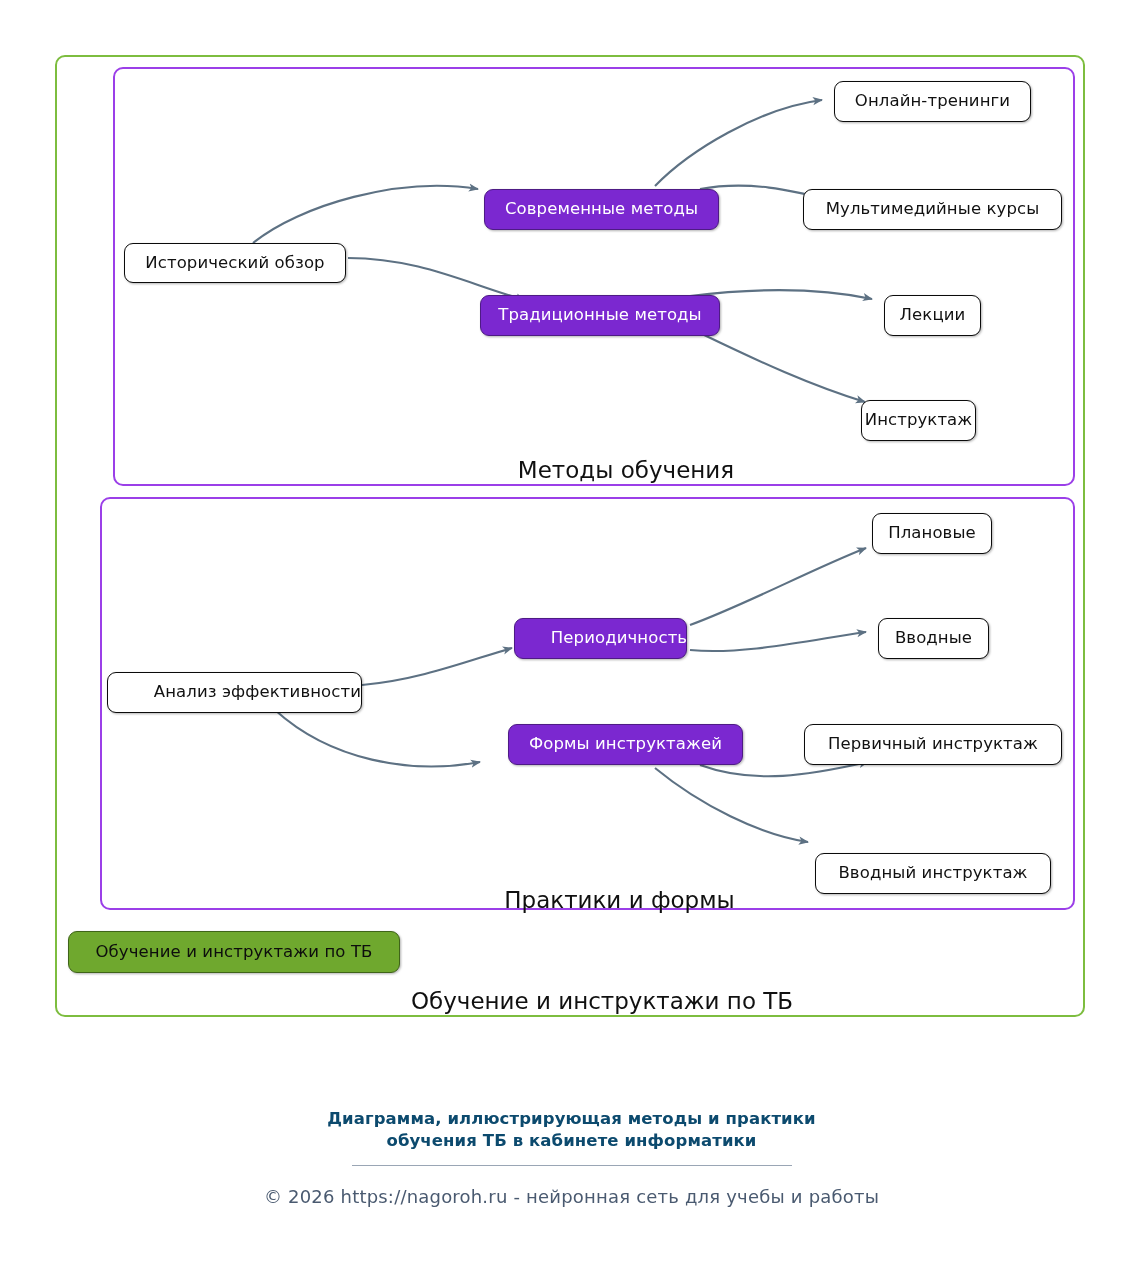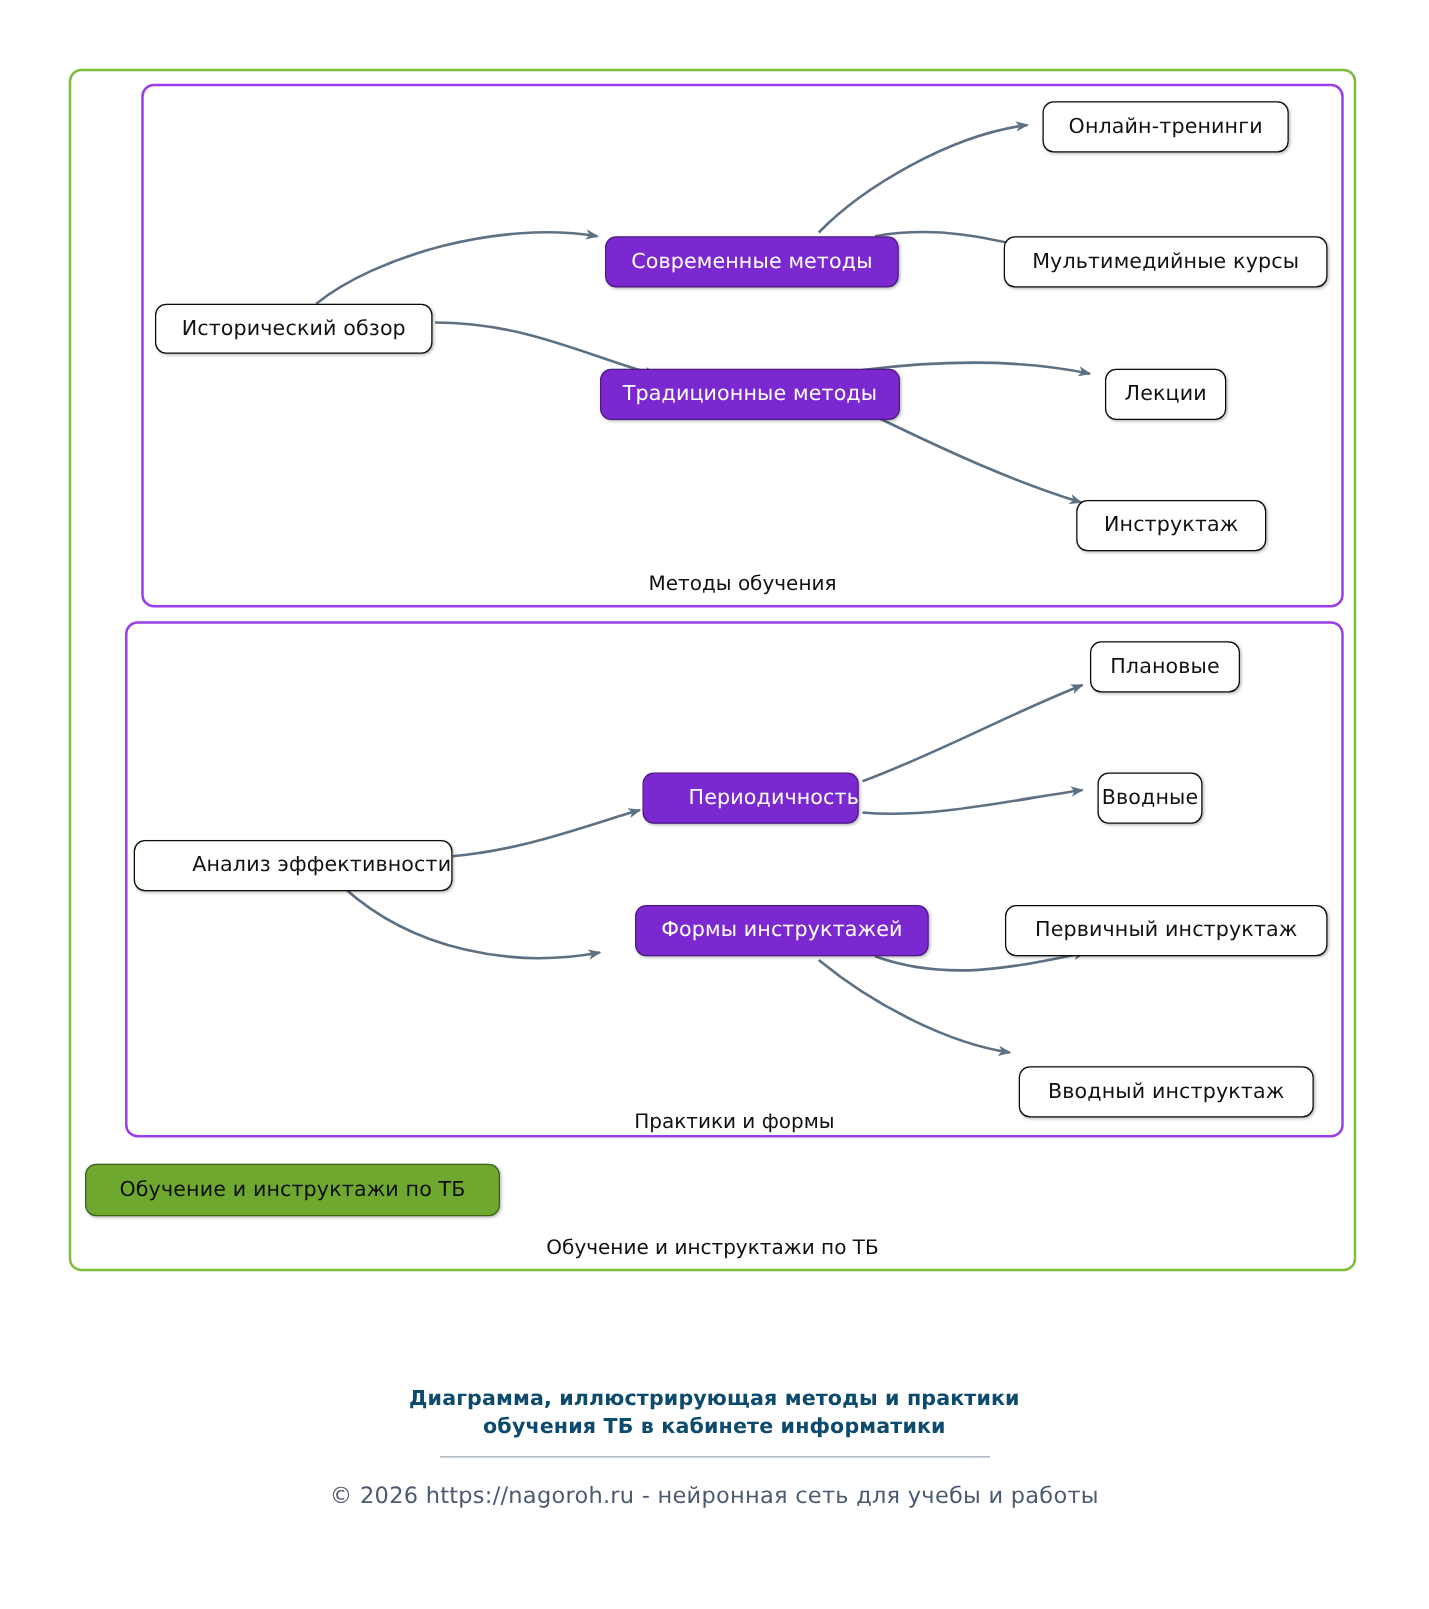--- a/index.html
+++ b/index.html
@@ -49,24 +49,25 @@
   }
   #sub-practices {
     left: 100px;
     top: 497px;
     width: 975px;
     height: 413px;
   }
 
   .box-label {
     position: absolute;
-    font-size: 16px;
+    font-size: 23px;
     color: #101010;
     white-space: nowrap;
     text-align: center;
+    padding-left: 32px;
   }
 
   
   .node {
     position: absolute;
     box-sizing: border-box;
     display: flex;
     align-items: center;
     justify-content: center;
     border-radius: 9px;
@@ -197,41 +198,41 @@
   </div>
 
   <div class="node plain" style="left:803px; top:189px; width:259px; height:41px;">
     <span>Мультимедийные курсы</span>
   </div>
 
   <div class="node plain" style="left:884px; top:295px; width:97px; height:41px;">
     <span>Лекции</span>
   </div>
 
-  <div class="node plain" style="left:861px; top:400px; width:152px; height:41px;">
+  <div class="node plain" style="left:861px; top:400px; width:115px; height:41px;">
     <span>Инструктаж</span>
   </div>
 
   <div class="node plain" style="left:107px; top:672px; width:255px; height:41px;justify-content:flex-end;">
     <span>Анализ эффективности</span>
   </div>
 
   <div class="node accent" style="left:514px; top:618px; width:173px; height:41px;padding-left:37px;">
     <span>Периодичность</span>
   </div>
 
   <div class="node accent" style="left:508px; top:724px; width:235px; height:41px;justify-content:center;">
     <span>Формы инструктажей</span>
   </div>
 
   <div class="node plain" style="left:872px; top:513px; width:120px; height:41px;">
     <span>Плановые</span>
   </div>
 
-  <div class="node plain" style="left:878px; top:618px; width:84px; height:41px;">
+  <div class="node plain" style="left:878px; top:618px; width:111px; height:41px;">
     <span>Вводные</span>
   </div>
 
   <div class="node plain" style="left:804px; top:724px; width:258px; height:41px;">
     <span>Первичный инструктаж</span>
   </div>
 
   <div class="node plain" style="left:815px; top:829px; width:236px; height:41px;margin-top:24px;">
     <span>Вводный инструктаж</span>
   </div>

